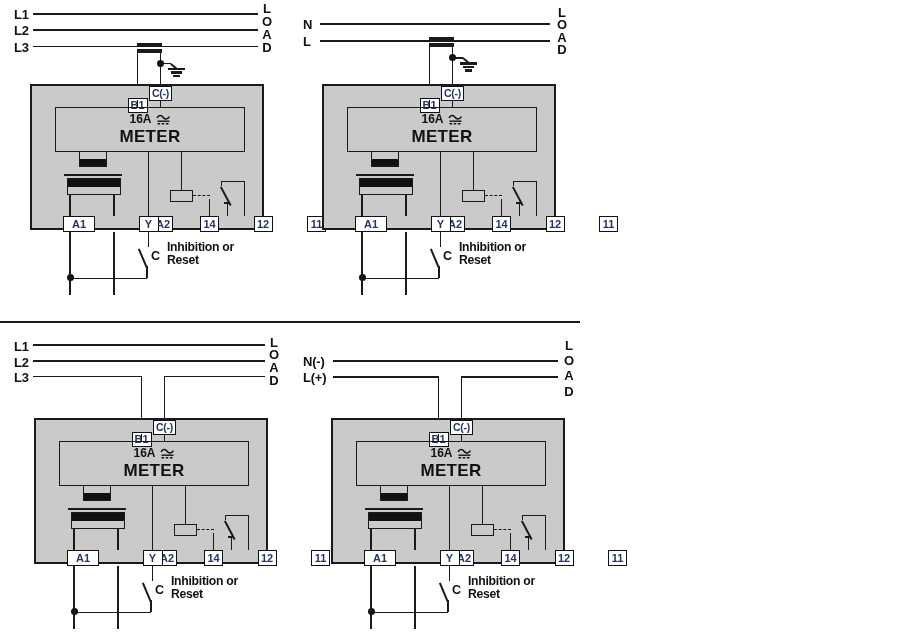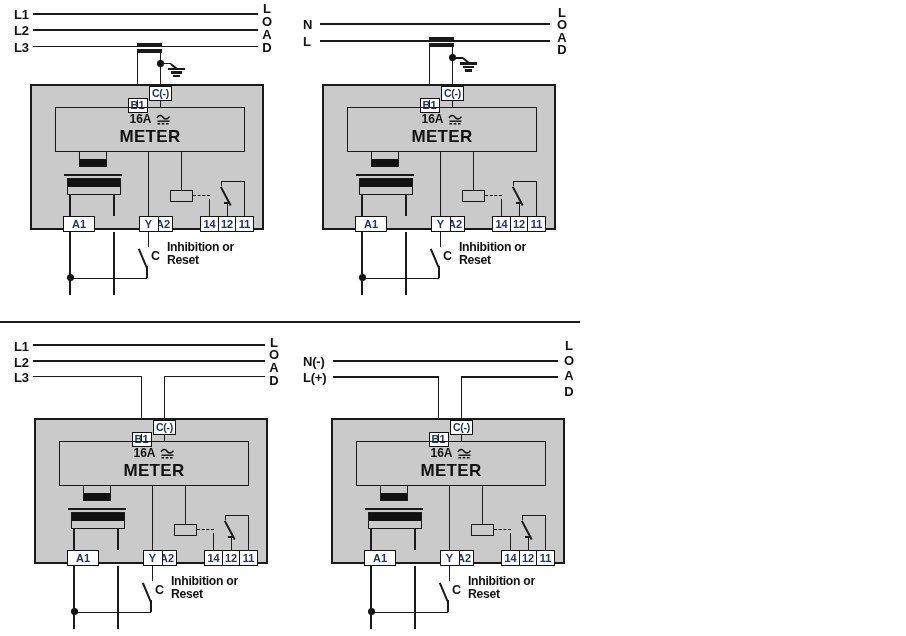--- a/index.html
+++ b/index.html
@@ -18,21 +18,21 @@
   .c-box{position:absolute;left:0;top:0;width:234px;height:146px;background:#cacaca;
          border:2px solid #1a1a1a;box-sizing:border-box;}
   .term{position:absolute;background:#fff;border:1.5px solid #111;box-sizing:border-box;
         display:flex;align-items:center;justify-content:center;
         font:bold 11px "Liberation Sans",sans-serif;color:#223566;}
   .tb1{left:97.5px;top:1.5px;width:20px;height:15px;margin-top:12px;}
   .tc{left:119px;top:1.5px;width:23px;height:15px;font-size:10.5px;letter-spacing:-0.3px;}
   .ta1{left:33px;top:132px;width:32px;height:15.5px;}
   .ta2{left:75px;top:132px;width:20px;height:15.5px;margin-left:48px;}
   .ty{left:108.5px;top:132px;width:20px;height:15.5px;}
-  .t3{position:absolute;left:170px;top:132px;display:flex;}
+  .t3{position:absolute;left:170px;top:132px;display:flex;gap:36px;}
   .t3 .cell{width:19px;height:15.5px;background:#fff;border:1.5px solid #111;box-sizing:border-box;
         display:flex;align-items:center;justify-content:center;margin-left:-1.5px;
         font:bold 11px "Liberation Sans",sans-serif;color:#223566;}
   .t3 .cell:first-child{margin-left:0;}
   .c-inner{position:absolute;left:25px;top:23px;width:190px;height:45px;border:1.5px solid #1a1a1a;
         box-sizing:border-box;display:flex;flex-direction:column;align-items:center;justify-content:center;}
   .c-rating{display:flex;align-items:center;gap:4px;font:bold 12px "Liberation Sans",sans-serif;color:#111;}
   .c-meter{font:bold 17px "Liberation Sans",sans-serif;color:#111;letter-spacing:0.3px;margin-top:1px;}
   .wb1{left:106.9px;top:16px;height:7.5px;}
   .wc{left:129.7px;top:16px;height:7.5px;}

